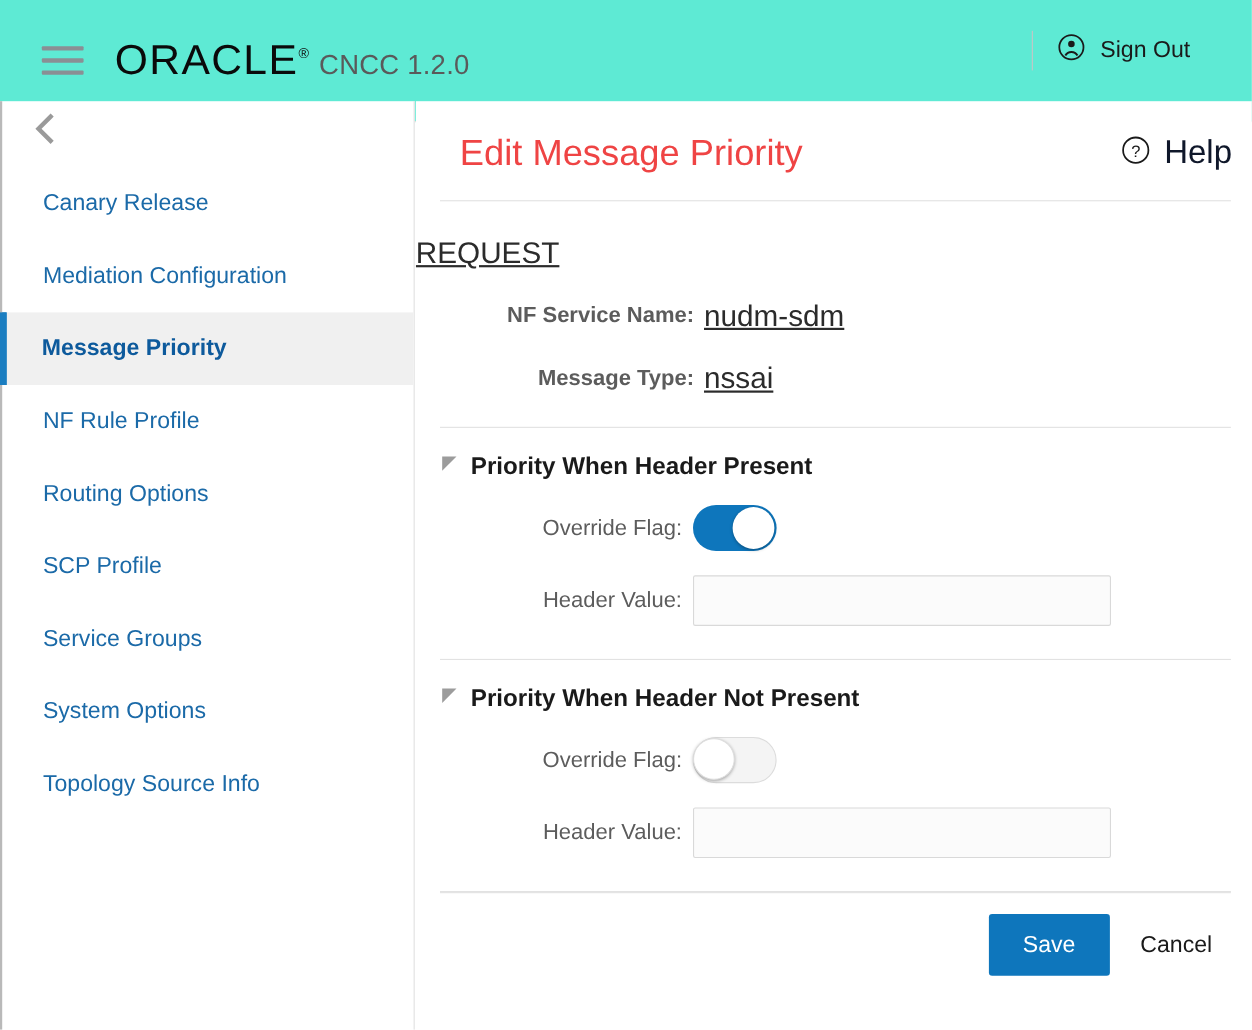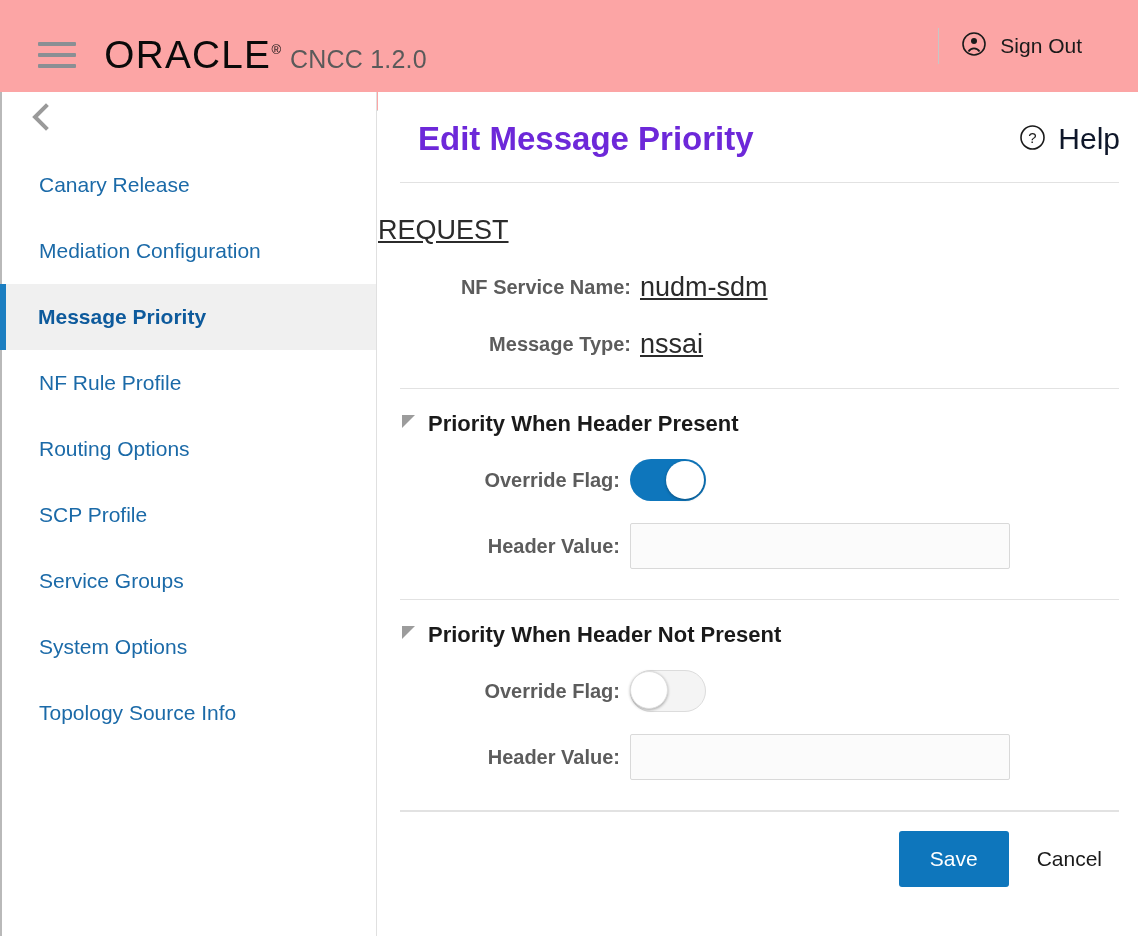--- a/index.html
+++ b/index.html
@@ -8,21 +8,21 @@
     width: 1138px; height: 936px;
     font-family: "Liberation Sans", sans-serif;
     background: #ffffff;
     overflow: hidden;
   }
 
   
   #topbar {
     position: absolute; left: 0; top: 0;
     width: 1138px; height: 111px;
-    background: #fca5a5;
+    background: #5eead4;
     border-bottom: 1px solid #d8d8d8;
     display: flex; align-items: center;
   }
   #hamburger {
     margin-left: 38px;
     width: 38px; height: 26px;
     display: flex; flex-direction: column; justify-content: space-between;
     cursor: pointer;
   }
   #hamburger span { display: block; height: 4px; background: #8a8f94; border-radius: 1px; }
@@ -107,21 +107,21 @@
   
   #main {
     position: absolute; left: 378px; top: 92px;
     width: 760px; height: 844px; background: #fff;
     overflow: hidden;
   }
   #page-header {
     display: flex; align-items: center; justify-content: space-between;
     padding: 28px 18px 0 40px;
   }
-  #page-title { font-size: 33px; color: #6d28d9; font-weight: 700; }
+  #page-title { font-size: 33px; color: #ef4444; font-weight: 400; }
   #help-action { display: flex; align-items: center; gap: 12px; cursor: pointer; }
   #help-label { font-size: 30px; color: #0f172a; }
 
   .hr { height: 1px; background: #e2e2e2; margin: 24px 19px 0 22px; }
 
   .field-row {
     display: flex; align-items: center;
     margin-top: 26px;
   }
   .field-row.first { margin-top: 32px; }
@@ -137,21 +137,21 @@
   }
   .section-header {
     display: flex; align-items: center; gap: 9px;
     padding-left: 23px; margin-top: 22px;
   }
   .section-title { font-size: 22px; font-weight: bold; color: #1a1a1a; }
 
   .ctl-row { display: flex; align-items: center; margin-top: 22px; }
   .ctl-label {
     width: 252px; text-align: right; padding-right: 10px;
-    font-size: 20px; font-weight: bold; color: #5c5c5c;
+    font-size: 20px; font-weight: normal; color: #5c5c5c;
   }
 
   
   .toggle {
     width: 76px; height: 42px; border-radius: 21px;
     position: relative; cursor: pointer; flex: none;
   }
   .toggle.on { background: #0e76bc; }
   .toggle.off { background: #f4f4f4; border: 1px solid #dcdcdc; }
   .toggle .knob {

